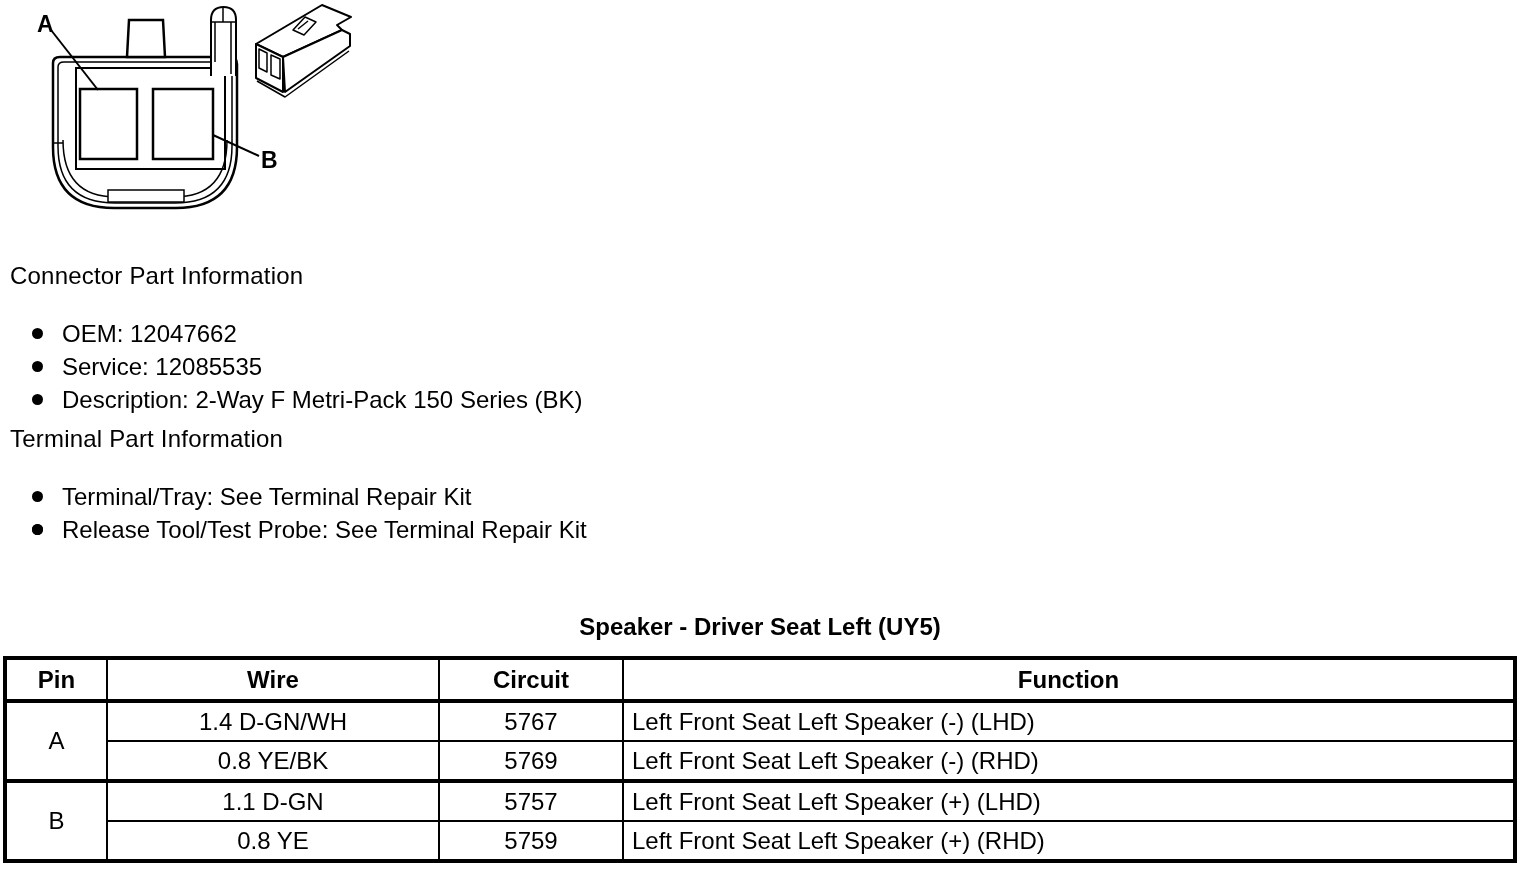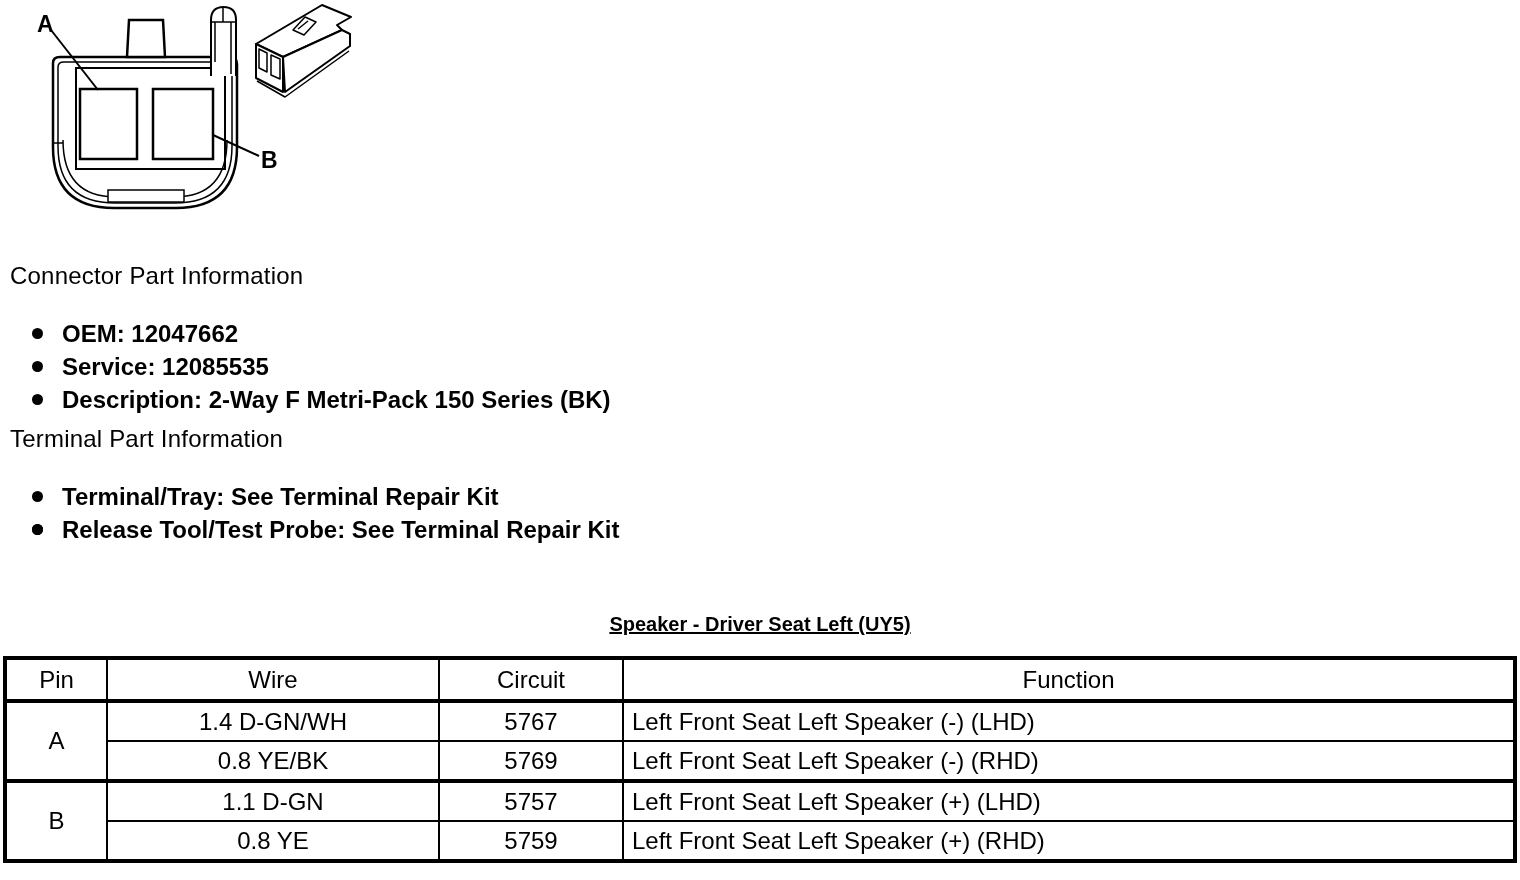--- a/index.html
+++ b/index.html
@@ -17,52 +17,52 @@
   
   .section-heading {
     position: absolute; left: 10px;
     font-size: 24px; font-weight: normal; line-height: 28px;
     letter-spacing: 0.2px;
   }
   #connector-heading { top: 262px; }
   #terminal-heading  { top: 425px; }
 
   
-  .bullets { position: absolute; left: 0; list-style: none; font-weight: bold; }
+  .bullets { position: absolute; left: 0; list-style: none; }
   #connector-bullets { top: 317px; }
   #terminal-bullets  { top: 480px; }
   .bullets li {
     position: relative; padding-left: 62px;
     font-size: 24px; line-height: 33px; white-space: nowrap;
   }
   .bullets li .dot {
     position: absolute; left: 32px; top: 11px;
     width: 11px; height: 11px; border-radius: 50%; background: #000;
   }
 
   
   .table-title {
     position: absolute; top: 613px; left: 0; width: 1520px;
-    text-align: center; font-size: 20px; font-weight: bold; text-decoration: underline;
+    text-align: center; font-size: 24px; font-weight: bold;
   }
 
   
   table.pinout {
     position: absolute; left: 3px; top: 656px;
     width: 1514px; table-layout: fixed;
     border-collapse: collapse;
     border: 4px solid #000;
     font-size: 24px;
   }
   table.pinout th, table.pinout td {
     border: 2px solid #000;
     text-align: center; vertical-align: middle;
     padding: 0;
   }
-  table.pinout th { height: 43px; font-weight: normal; }
+  table.pinout th { height: 43px; font-weight: bold; }
   table.pinout td { height: 40px; font-weight: normal; }
   table.pinout thead th { border-bottom: 4px solid #000; }
   table.pinout tr.group-start td { border-top: 4px solid #000; }
   table.pinout td.fn { text-align: left; padding-left: 8px; margin-top: 29px; }
 
   svg text { font-family: "Liberation Sans", "DejaVu Sans", sans-serif; }
 </style>
 </head>
 <body>
 

